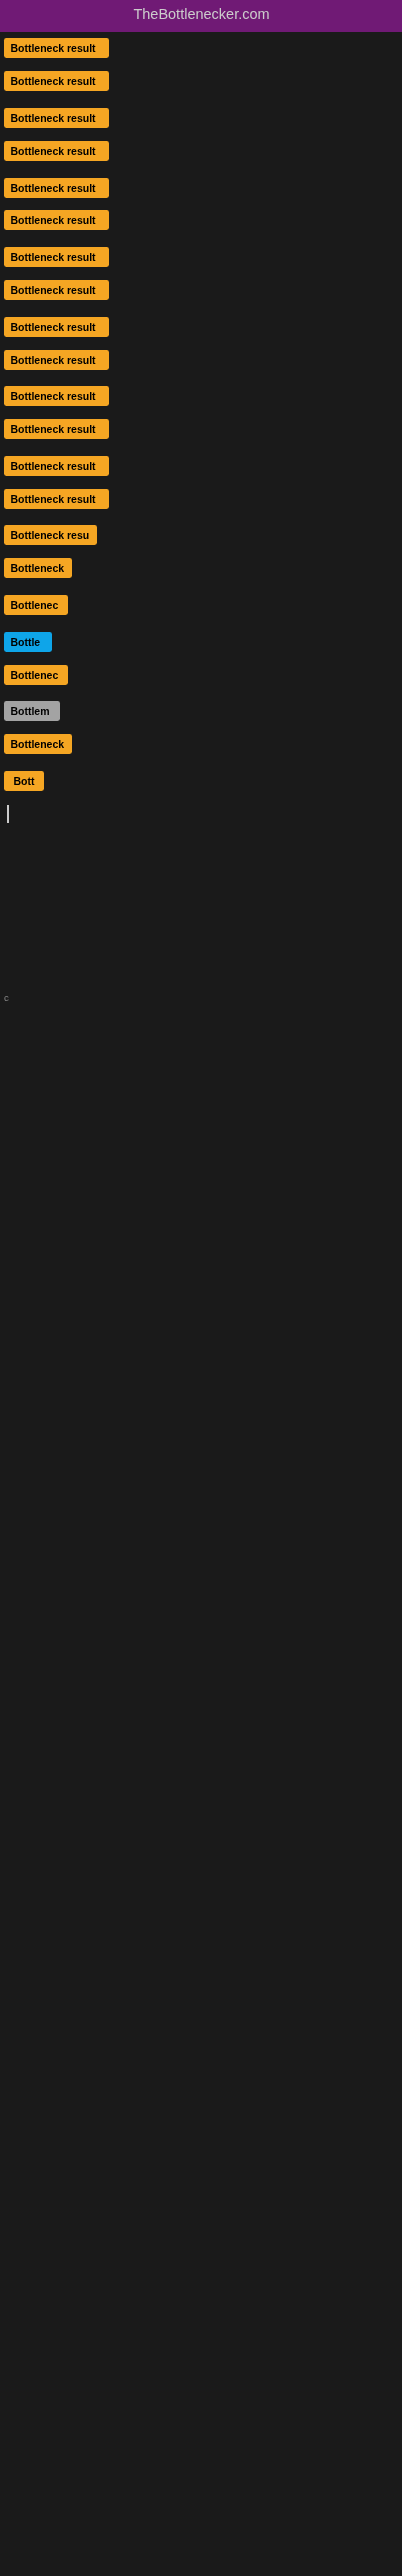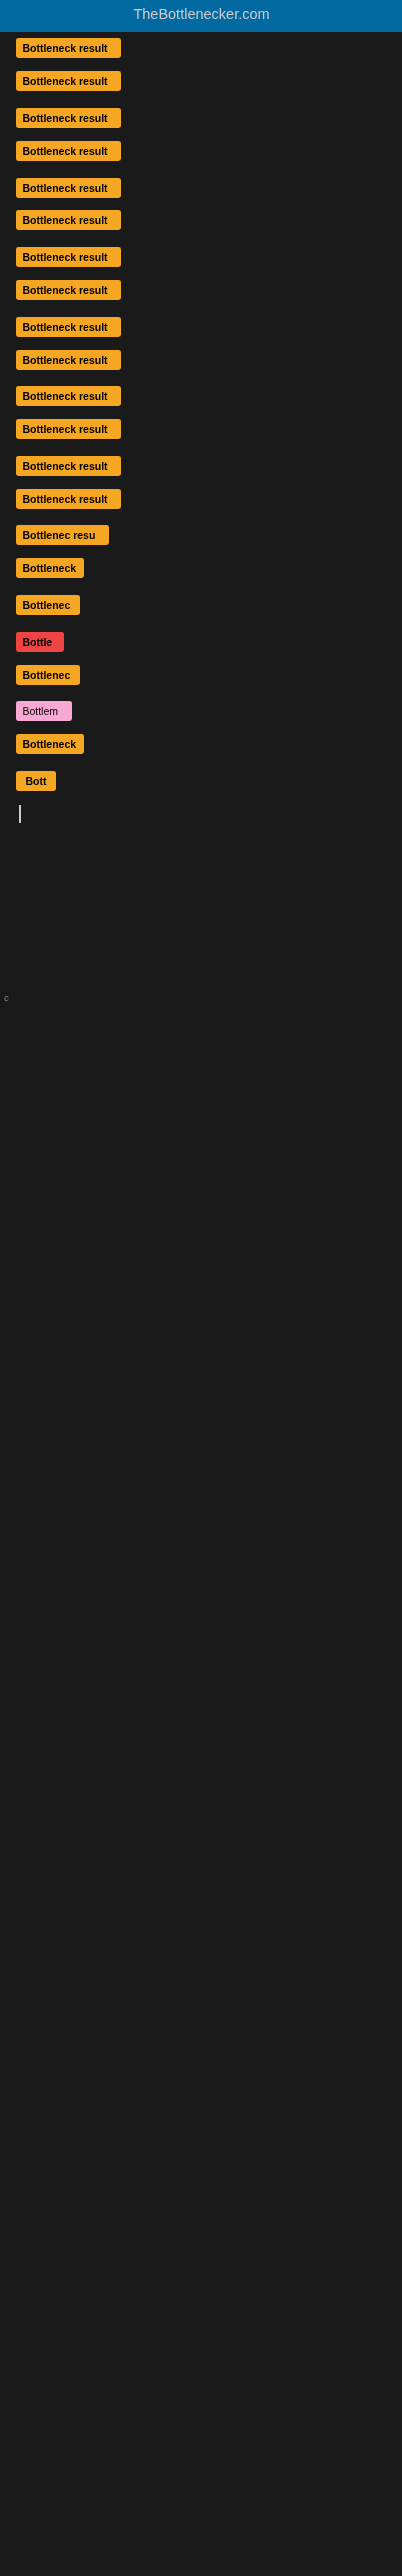--- a/index.html
+++ b/index.html
@@ -18,25 +18,25 @@
       text-align: center;
       color: #cccccc;
       font-size: 14.5px;
       padding: 6.4px 0 9.7px 0;
       font-weight: normal;
     }
   </style>
 </head>
 <body>
 
-<div style="position:relative; width:403px; background:#0369a1;">
+<div style="position:relative; width:403px; background:#701a75;">
   <div class="site-title">TheBottlenecker.com</div>
 </div>
 
-<div style="position:relative; width:395px; background:#1a1a1a; padding-left:16px;">
+<div style="position:relative; width:395px; background:#1a1a1a; padding-left:4px;">
 <div style="padding: 6.4px 0px; display: flex; align-items: center;">
       <span style="background-color: rgb(245, 166, 35); color: rgb(0, 0, 0); font-size: 10.5px; font-weight: bold; padding: 4px 6.4px; border-radius: 2.4px; white-space: nowrap; overflow: hidden; display: inline-block; max-width: 105px; width: 105px;">Bottleneck result</span>
     </div>
     <div style="padding: 6.4px 0px; display: flex; align-items: center;">
       <span style="background-color: rgb(245, 166, 35); color: rgb(0, 0, 0); font-size: 10.5px; font-weight: bold; padding: 4px 6.4px; border-radius: 2.4px; white-space: nowrap; overflow: hidden; display: inline-block; max-width: 105px; width: 105px;">Bottleneck result</span>
     </div>
     <div style="height: 4px;"></div>
     <div style="padding: 6.4px 0px; display: flex; align-items: center;">
       <span style="background-color: rgb(245, 166, 35); color: rgb(0, 0, 0); font-size: 10.5px; font-weight: bold; padding: 4px 6.4px; border-radius: 2.4px; white-space: nowrap; overflow: hidden; display: inline-block; max-width: 105px; width: 105px;">Bottleneck result</span>
     </div>
@@ -73,39 +73,39 @@
     </div>
     <div style="height: 4px;"></div>
     <div style="padding: 6.4px 0px; display: flex; align-items: center;">
       <span style="background-color: rgb(245, 166, 35); color: rgb(0, 0, 0); font-size: 10.5px; font-weight: bold; padding: 4px 6.4px; border-radius: 2.4px; white-space: nowrap; overflow: hidden; display: inline-block; max-width: 105px; width: 105px;">Bottleneck result</span>
     </div>
     <div style="padding: 6.4px 0px; display: flex; align-items: center;">
       <span style="background-color: rgb(245, 166, 35); color: rgb(0, 0, 0); font-size: 10.5px; font-weight: bold; padding: 4px 6.4px; border-radius: 2.4px; white-space: nowrap; overflow: hidden; display: inline-block; max-width: 105px; width: 105px;">Bottleneck result</span>
     </div>
     <div style="height: 4px;"></div>
     <div style="padding: 6.4px 0px; display: flex; align-items: center;">
-      <span style="background-color: rgb(245, 166, 35); color: rgb(0, 0, 0); font-size: 10.5px; font-weight: bold; padding: 4px 6.4px; border-radius: 2.4px; white-space: nowrap; overflow: hidden; display: inline-block; max-width: 93px; width: 93px;">Bottlenec resu</span>
+      <span style="background-color: rgb(245, 166, 35); color: rgb(0, 0, 0); font-size: 10.5px; font-weight: bold; padding: 4px 6.4px; border-radius: 2.4px; white-space: nowrap; overflow: hidden; display: inline-block; max-width: 93px; width: 93px;">Bottleneck resu</span>
     </div>
     <div style="padding: 6.4px 0px; display: flex; align-items: center;">
       <span style="background-color: rgb(245, 166, 35); color: rgb(0, 0, 0); font-size: 10.5px; font-weight: bold; padding: 4px 6.4px; border-radius: 2.4px; white-space: nowrap; overflow: hidden; display: inline-block; max-width: 68px; width: 68px;">Bottleneck</span>
     </div>
     <div style="height: 4px;"></div>
     <div style="padding: 6.4px 0px; display: flex; align-items: center;">
       <span style="background-color: rgb(245, 166, 35); color: rgb(0, 0, 0); font-size: 10.5px; font-weight: bold; padding: 4px 6.4px; border-radius: 2.4px; white-space: nowrap; overflow: hidden; display: inline-block; max-width: 64px; width: 64px;">Bottlenec</span>
     </div>
     <div style="height: 4px;"></div>
     <div style="padding: 6.4px 0px; display: flex; align-items: center;">
-      <span style="background-color: #ef4444; color: rgb(0, 0, 0); font-size: 10.5px; font-weight: bold; padding: 4px 6.4px; border-radius: 2.4px; white-space: nowrap; overflow: hidden; display: inline-block; max-width: 48px; width: 48px;">Bottle</span>
+      <span style="background-color: #0ea5e9; color: rgb(0, 0, 0); font-size: 10.5px; font-weight: bold; padding: 4px 6.4px; border-radius: 2.4px; white-space: nowrap; overflow: hidden; display: inline-block; max-width: 48px; width: 48px;">Bottle</span>
     </div>
     <div style="padding: 6.4px 0px; display: flex; align-items: center;">
       <span style="background-color: rgb(245, 166, 35); color: rgb(0, 0, 0); font-size: 10.5px; font-weight: bold; padding: 4px 6.4px; border-radius: 2.4px; white-space: nowrap; overflow: hidden; display: inline-block; max-width: 64px; width: 64px;">Bottlenec</span>
     </div>
     <div style="height: 4px;"></div>
     <div style="padding: 6.4px 0px; display: flex; align-items: center;">
-      <span style="background-color: #f9a8d4; color: rgb(0, 0, 0); font-size: 10.5px; font-weight: normal; padding: 4px 6.4px; border-radius: 2.4px; white-space: nowrap; overflow: hidden; display: inline-block; max-width: 56px; width: 56px;">Bottlem</span>
+      <span style="background-color: #a3a3a3; color: rgb(0, 0, 0); font-size: 10.5px; font-weight: bold; padding: 4px 6.4px; border-radius: 2.4px; white-space: nowrap; overflow: hidden; display: inline-block; max-width: 56px; width: 56px;">Bottlem</span>
     </div>
     <div style="padding: 6.4px 0px; display: flex; align-items: center;">
       <span style="background-color: rgb(245, 166, 35); color: rgb(0, 0, 0); font-size: 10.5px; font-weight: bold; padding: 4px 6.4px; border-radius: 2.4px; white-space: nowrap; overflow: hidden; display: inline-block; max-width: 68px; width: 68px;">Bottleneck</span>
     </div>
     <div style="height: 4px;"></div>
     <div style="padding: 6.4px 0px; display: flex; align-items: center; text-align: center;">
       <span style="background-color: rgb(245, 166, 35); color: rgb(0, 0, 0); font-size: 10.5px; font-weight: bold; padding: 4px 6.4px; border-radius: 2.4px; white-space: nowrap; overflow: hidden; display: inline-block; max-width: 40px; width: 40px;">Bott</span>
     </div>
     <div style="width: 1.6px; height: 17.7px; background-color: rgb(204, 204, 204); margin: 8px 0px 8px 3.2px; display: block;"></div>
   </div>

